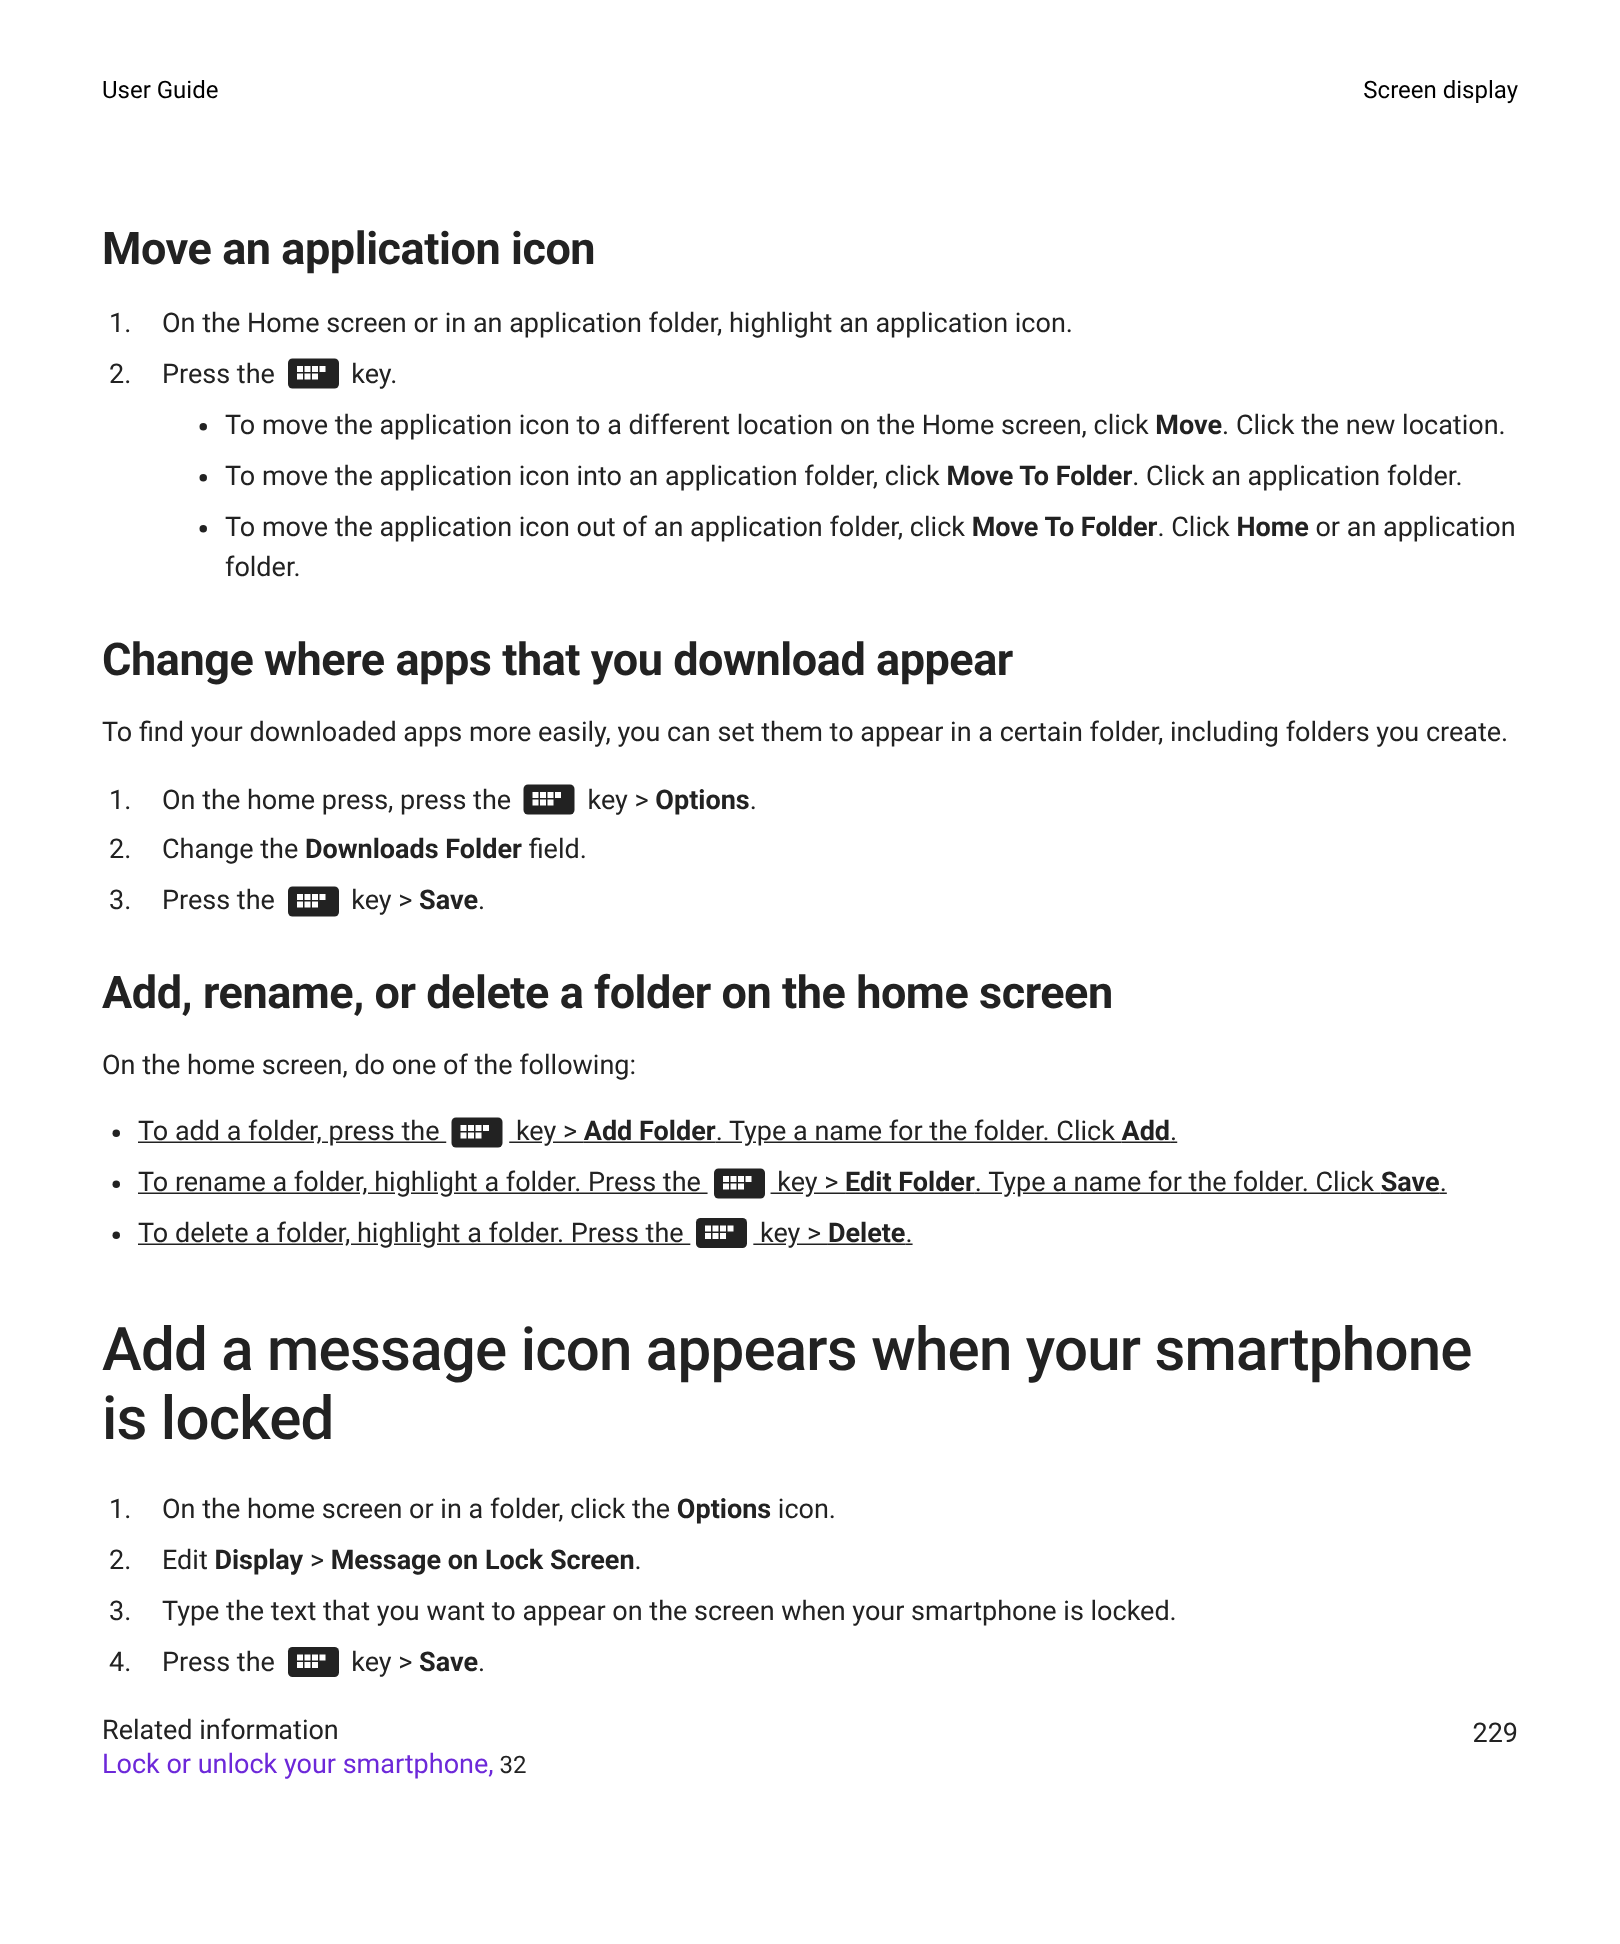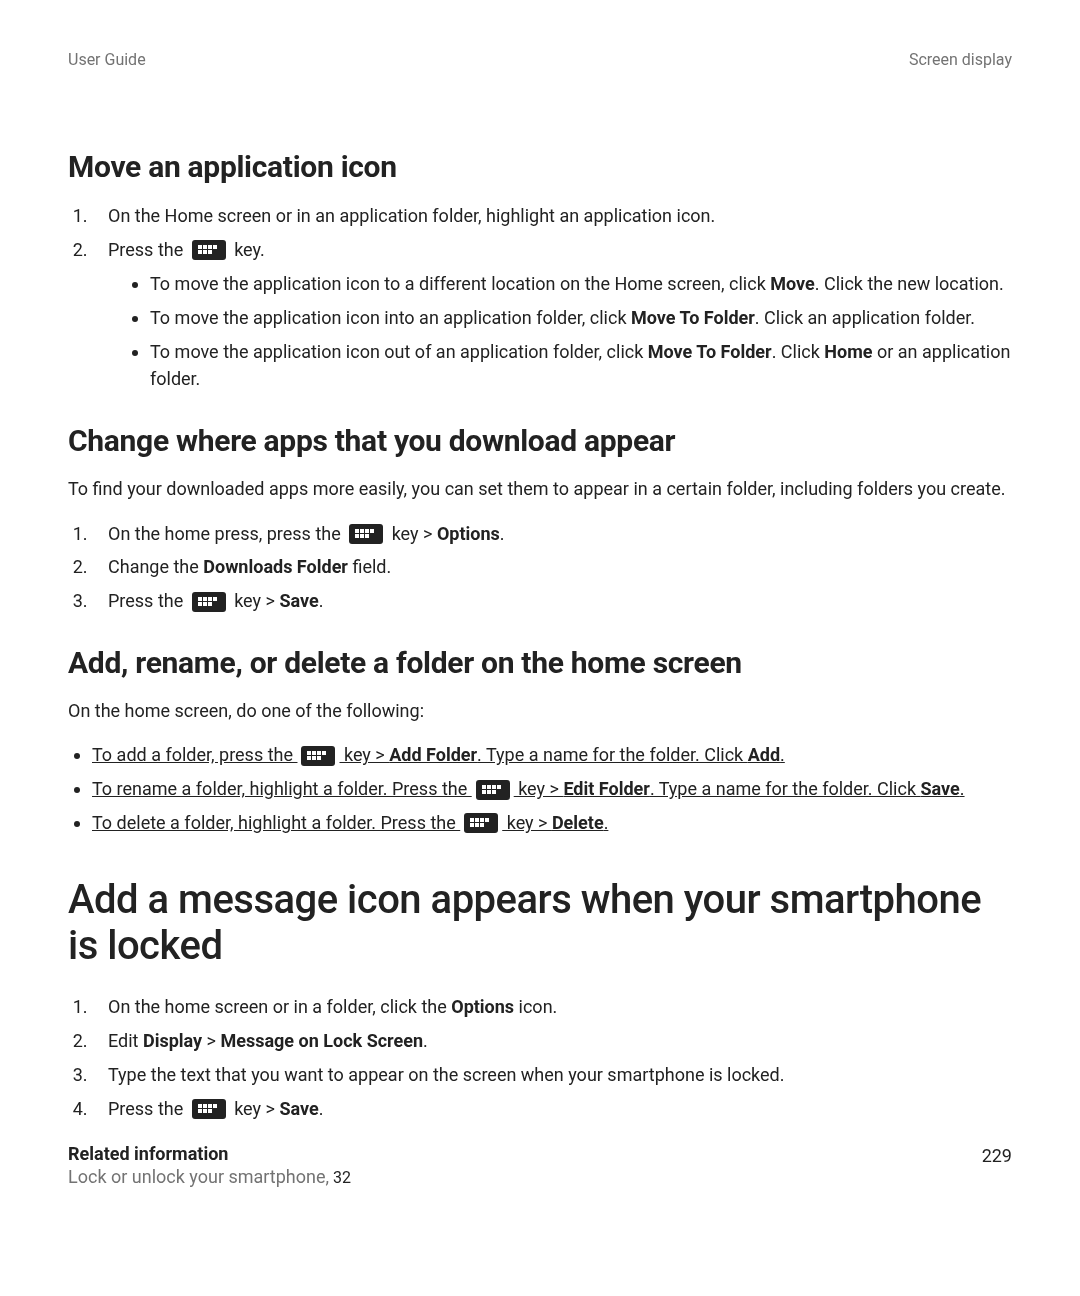--- a/index.html
+++ b/index.html
@@ -14,21 +14,21 @@
   .page {
     width: 1080px;
     min-height: 1296px;
     padding: 50px 68px 40px 68px;
     position: relative;
   }
   .header {
     display: flex;
     justify-content: space-between;
     font-size: 16px;
-    color: #737373;
+    color: #000000;
     margin-bottom: 80px;
   }
   h2.section {
     font-size: 30px;
     font-weight: 700;
     margin: 30px 0 18px 0;
     letter-spacing: -0.3px;
   }
   h1.big {
     font-size: 40px;
@@ -88,27 +88,27 @@
     position: absolute;
     left: 6px; top: 5px;
     width: 4px; height: 4px;
     background: #fff;
     box-shadow:
       5px 0 0 #fff, 10px 0 0 #fff, 15px 0 0 #fff,
       0 5px 0 #fff, 5px 5px 0 #fff, 10px 5px 0 #fff;
   }
   strong { font-weight: 700; }
   .related-head {
-    font-weight: 700;
+    font-weight: 400;
     font-size: 18px;
     margin-top: 18px;
     margin-bottom: 2px;
   }
   .link {
-    color: #737373;
+    color: #6d28d9;
     text-decoration: none;
     font-size: 18px;
   }
   .pagenum {
     position: absolute;
     right: 68px;
     bottom: 130px;
     font-size: 18px;
   }
 </style>

